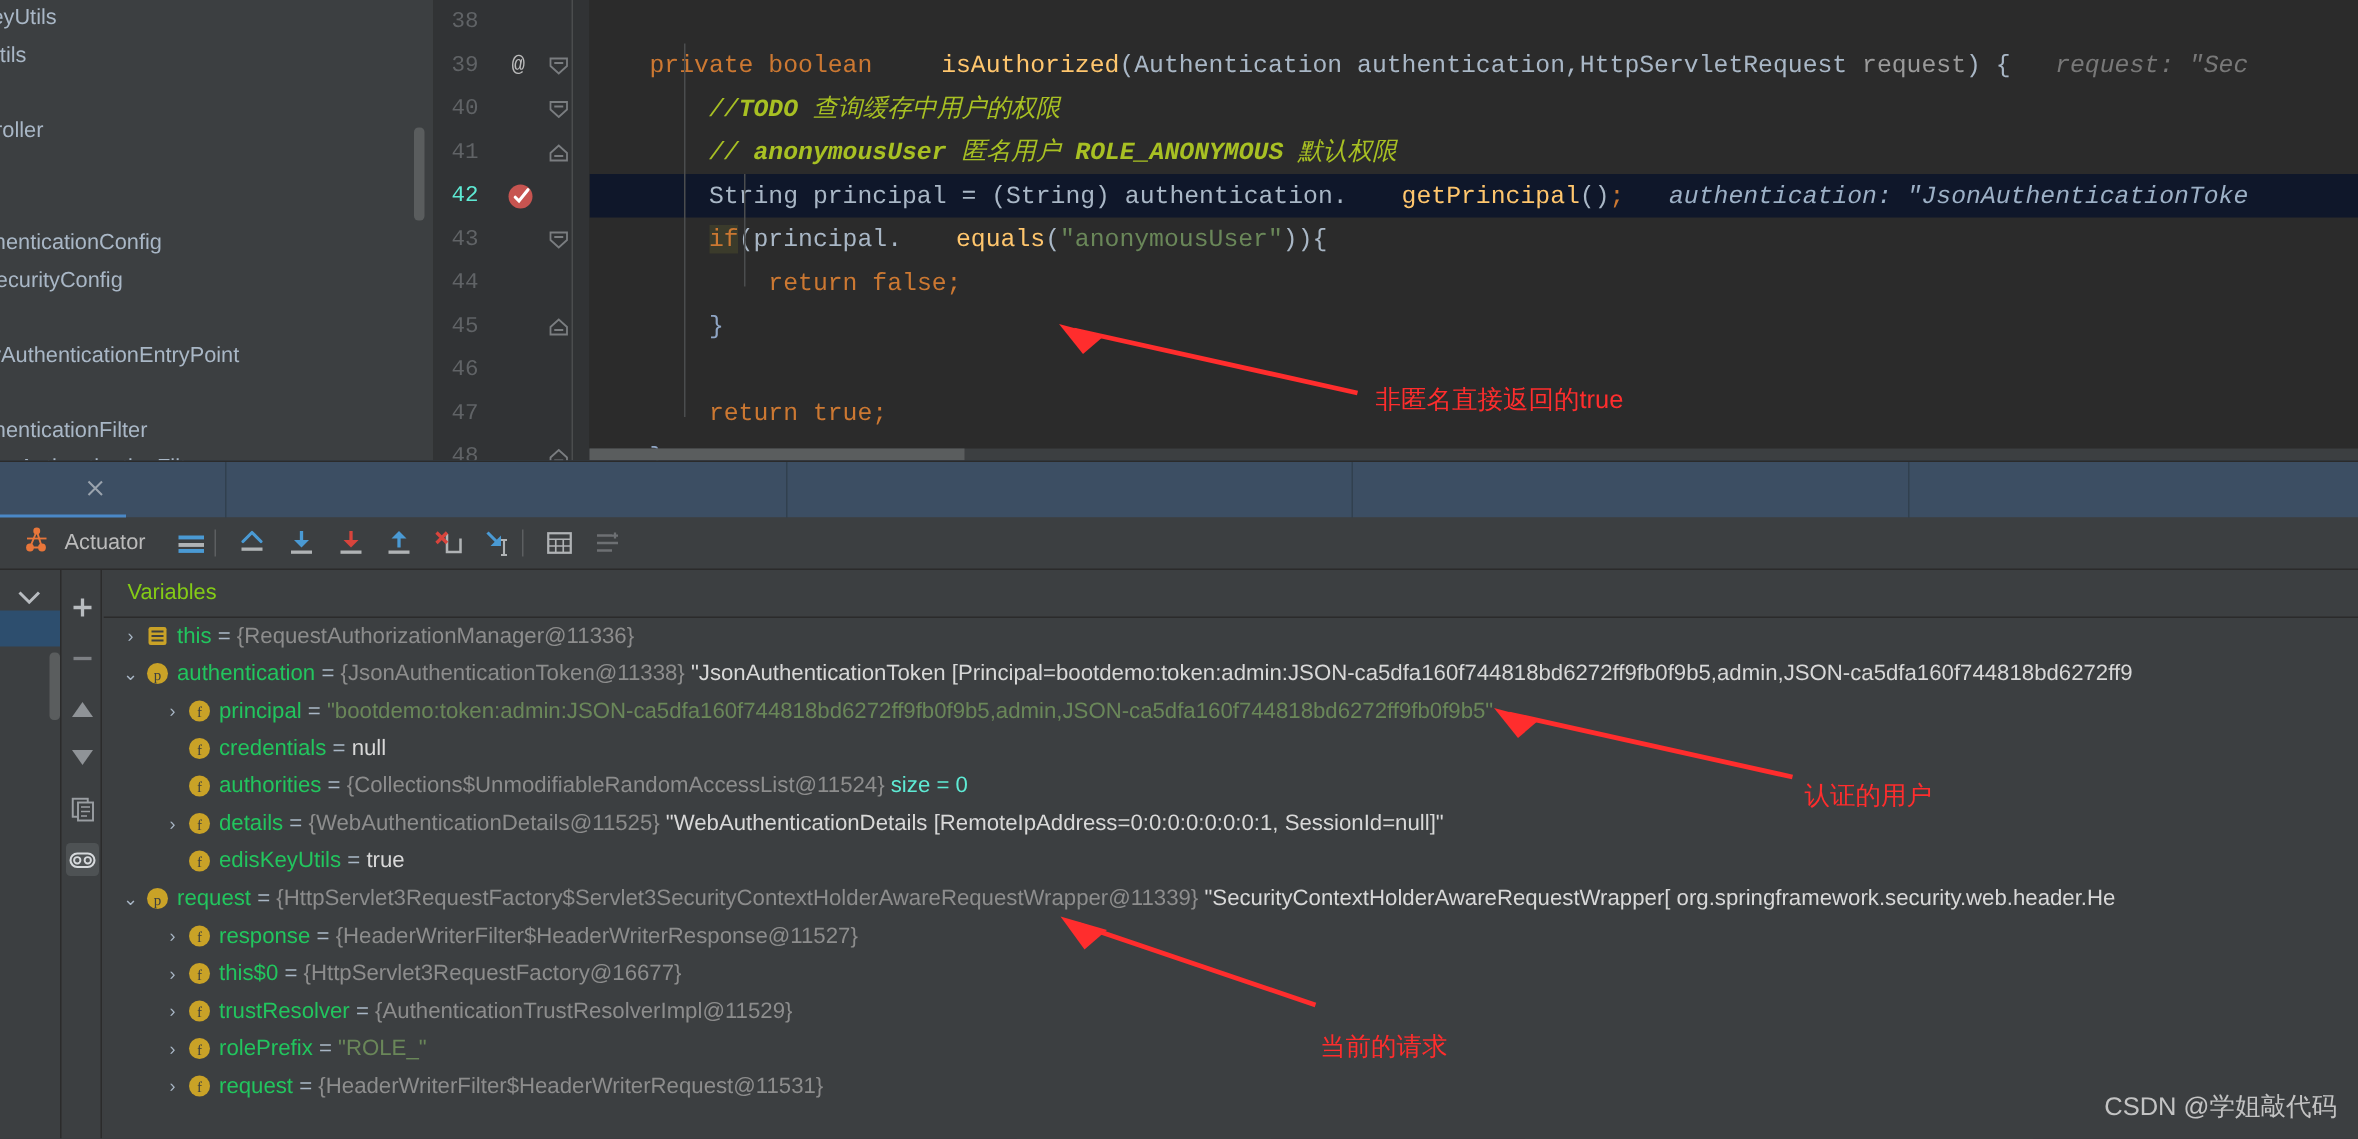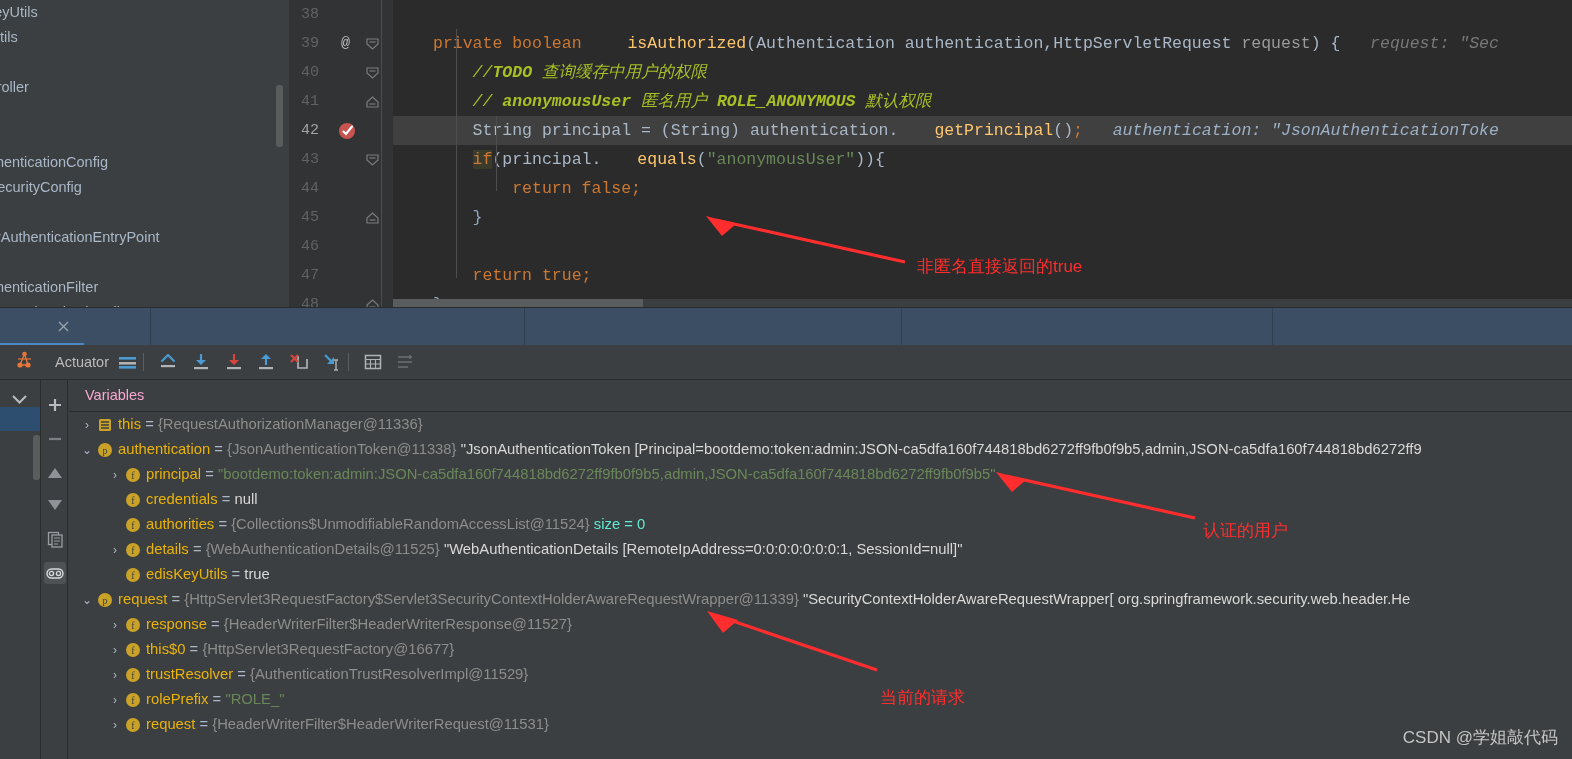--- a/index.html
+++ b/index.html
@@ -35,21 +35,21 @@
   #gutter{
     position:absolute; left:289px; top:0; width:104px; height:307px;
     background:#313335;
   }
   .gline{ position:relative; height:29px; }
   .gnum{
     position:absolute; right:74px; top:0; line-height:29px;
     font-family:"Liberation Mono", monospace; font-size:15px; color:#606366;
     text-align:right; width:30px;
   }
-  .gnum.cur{ color:#a3a3a3; }
+  .gnum.cur{ color:#5eead4; }
   .gat{
     position:absolute; left:52px; top:0; line-height:29px;
     font-family:"Liberation Mono", monospace; font-size:15px; color:#bbb;
   }
   .gfold{
     position:absolute; left:77px; top:9px; width:13px; height:11px;
   }
   .gfold svg{ display:block; }
   .gbp{
     position:absolute; left:48px; top:5px; width:20px; height:20px;
@@ -62,21 +62,21 @@
   
   #code{
     position:absolute; left:393px; top:0; right:0; height:307px;
     background:#2b2b2b; overflow:hidden;
   }
   .cline{
     height:29px; line-height:29px; white-space:pre;
     font-family:"Liberation Mono", monospace; font-size:16.5px;
     color:#a9b7c6; padding-left:40px;
   }
-  .cline.hl{ background:#404040; }
+  .cline.hl{ background:#0f172a; }
   .kw{ color:#cc7832; }
   .meth{ color:#ffc66d;margin-left:36px; }
   .cls{ color:#a9b7c6; }
   .str{ color:#6a8759; }
   .todo{ color:#a8c023; font-style:italic; font-weight:bold; }
   .todoc{ color:#a8c023; font-style:italic; }
   .hint{ color:#787878; font-style:italic; }
   .hl .hint{ color:#9cb0c6; }
   .ifkw{ color:#cc7832; background:#3b3b2b; }
   .indentguide{
@@ -113,21 +113,21 @@
   #dtab-4{ left:902px; width:371px; }
   #dtab-5{ left:1273px; width:299px; border-right:none; }
 
   
   #dbg-toolbar{
     position:absolute; left:0; top:345px; width:1572px; height:35px;
     background:#3c3f41; border-bottom:1px solid #2b2b2b;
   }
   #actuator-btn{
     position:absolute; left:10px; top:2px; height:30px;
-    display:flex; align-items:center; gap:19px; padding:0 6px;
+    display:flex; align-items:center; gap:7px; padding:0 6px;
   }
   #actuator-btn .alabel{ font-size:14.5px; color:#bbbbbb; }
   .tbicon{
     position:absolute; top:4px; width:26px; height:26px;
     display:flex; align-items:center; justify-content:center;
   }
   .tbsep{
     position:absolute; top:8px; width:1px; height:18px; background:#5c5f61;
   }
 
@@ -173,38 +173,38 @@
   #vars-panel{
     position:absolute; left:69px; top:0; right:0; height:379px;
     background:#3c3f41; overflow:hidden;
   }
   #vars-header{
     position:absolute; left:0; top:0; right:0; height:32px;
     border-bottom:1px solid #2b2b2b;
   }
   #vars-header .vlabel{
     position:absolute; left:16px; top:0; line-height:31px;
-    font-size:14.5px; color:#f9a8d4;
+    font-size:14.5px; color:#84cc16;
   }
   #vars-tree{
     position:absolute; left:0; top:32px; right:0; bottom:0; overflow:hidden;
   }
   .vrow{
     position:relative; height:25px; line-height:25px; white-space:nowrap;
     font-size:14.8px; color:#a9b7c6;
   }
   .varrow{
     display:inline-block; width:20px; text-align:center; color:#a9b7c6;
     font-size:12px; vertical-align:middle;
   }
   .vicon{
     display:inline-block; width:17px; height:17px; vertical-align:-4px;
     margin-right:4px;
   }
-  .vname{ color:#eab308; }
+  .vname{ color:#22c55e; }
   .veq{ color:#a9b7c6; }
   .vtype{ color:#8d8d8d; }
   .vstr{ color:#6a8759; }
   .vval{ color:#d8d8d8; }
   .vsize{ color:#5eead4; }
 
   
   .annot-text{
     position:absolute; color:#ff2d2d; font-size:17px; white-space:nowrap;
   }

